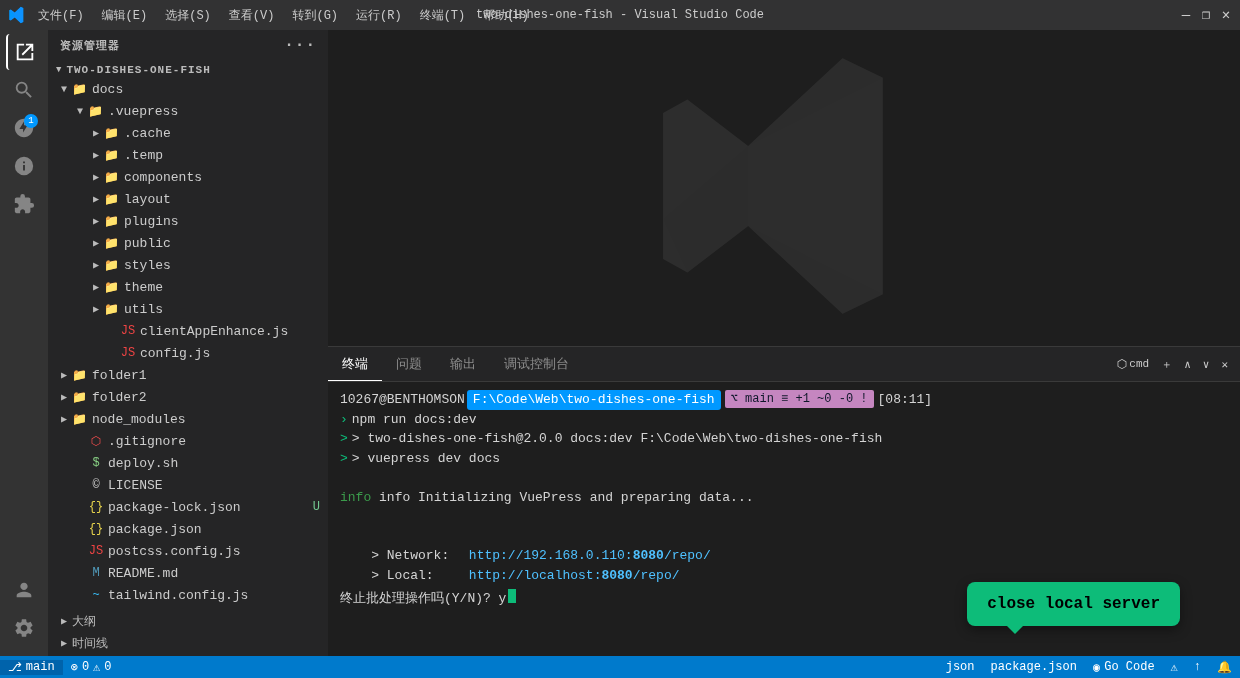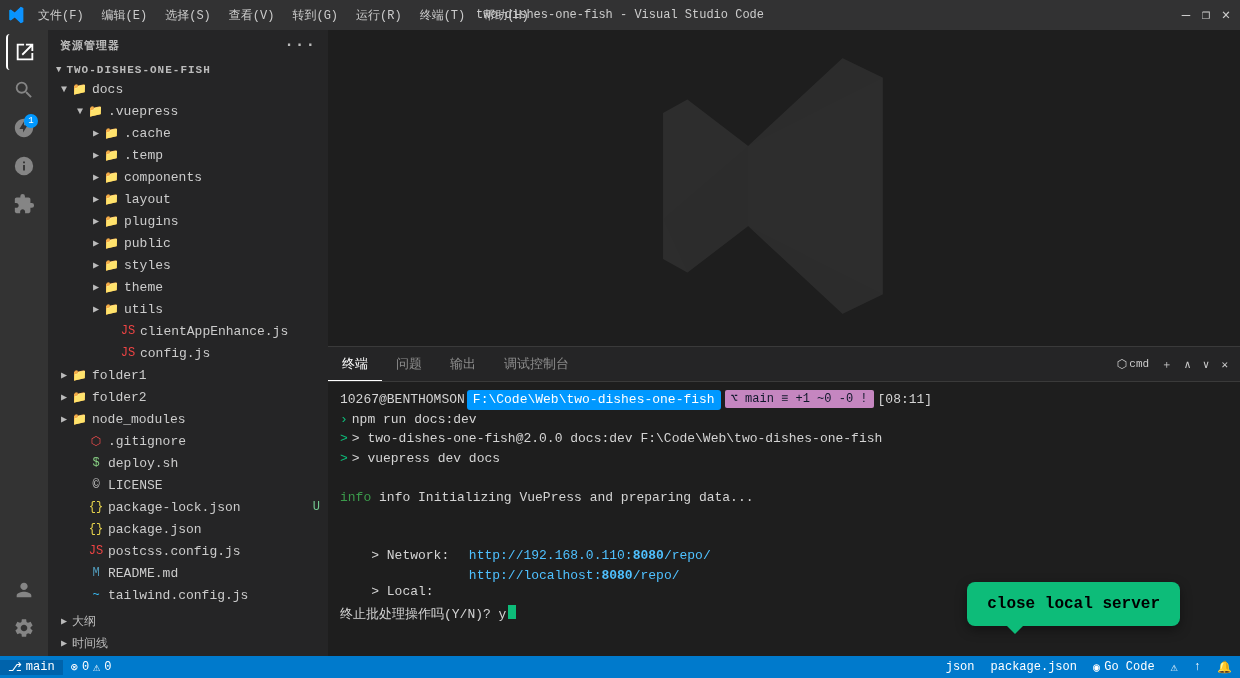--- a/index.html
+++ b/index.html
@@ -699,21 +699,21 @@
           <span class="term-info">info</span>&nbsp;
           <span class="term-info-text">info Initializing VuePress and preparing data...</span>
         </div>
         <br>
         <br>
         <div class="term-line">
           <span style="color:#d4d4d4; margin-right:4px;">&nbsp;&nbsp;&nbsp; &gt; Network:&nbsp;&nbsp; </span>
           <span class="term-link">http://192.168.0.110:<strong>8080</strong>/repo/</span>
         </div>
         <div class="term-line">
-          <span style="color:#d4d4d4; margin-right:4px;margin-top:16px;">&nbsp;&nbsp;&nbsp; &gt; Local:&nbsp;&nbsp;&nbsp;&nbsp; </span>
+          <span style="color:#d4d4d4; margin-right:4px;">&nbsp;&nbsp;&nbsp; &gt; Local:&nbsp;&nbsp;&nbsp;&nbsp; </span>
           <span class="term-link">http://localhost:<strong>8080</strong>/repo/</span>
         </div>
         <div class="term-line" style="margin-top:4px;">
           <span class="term-question">终止批处理操作吗(Y/N)? y</span>
           <span class="term-cursor"></span>
         </div>
 
         
         <div class="tooltip-callout">close local server</div>
       </div>

